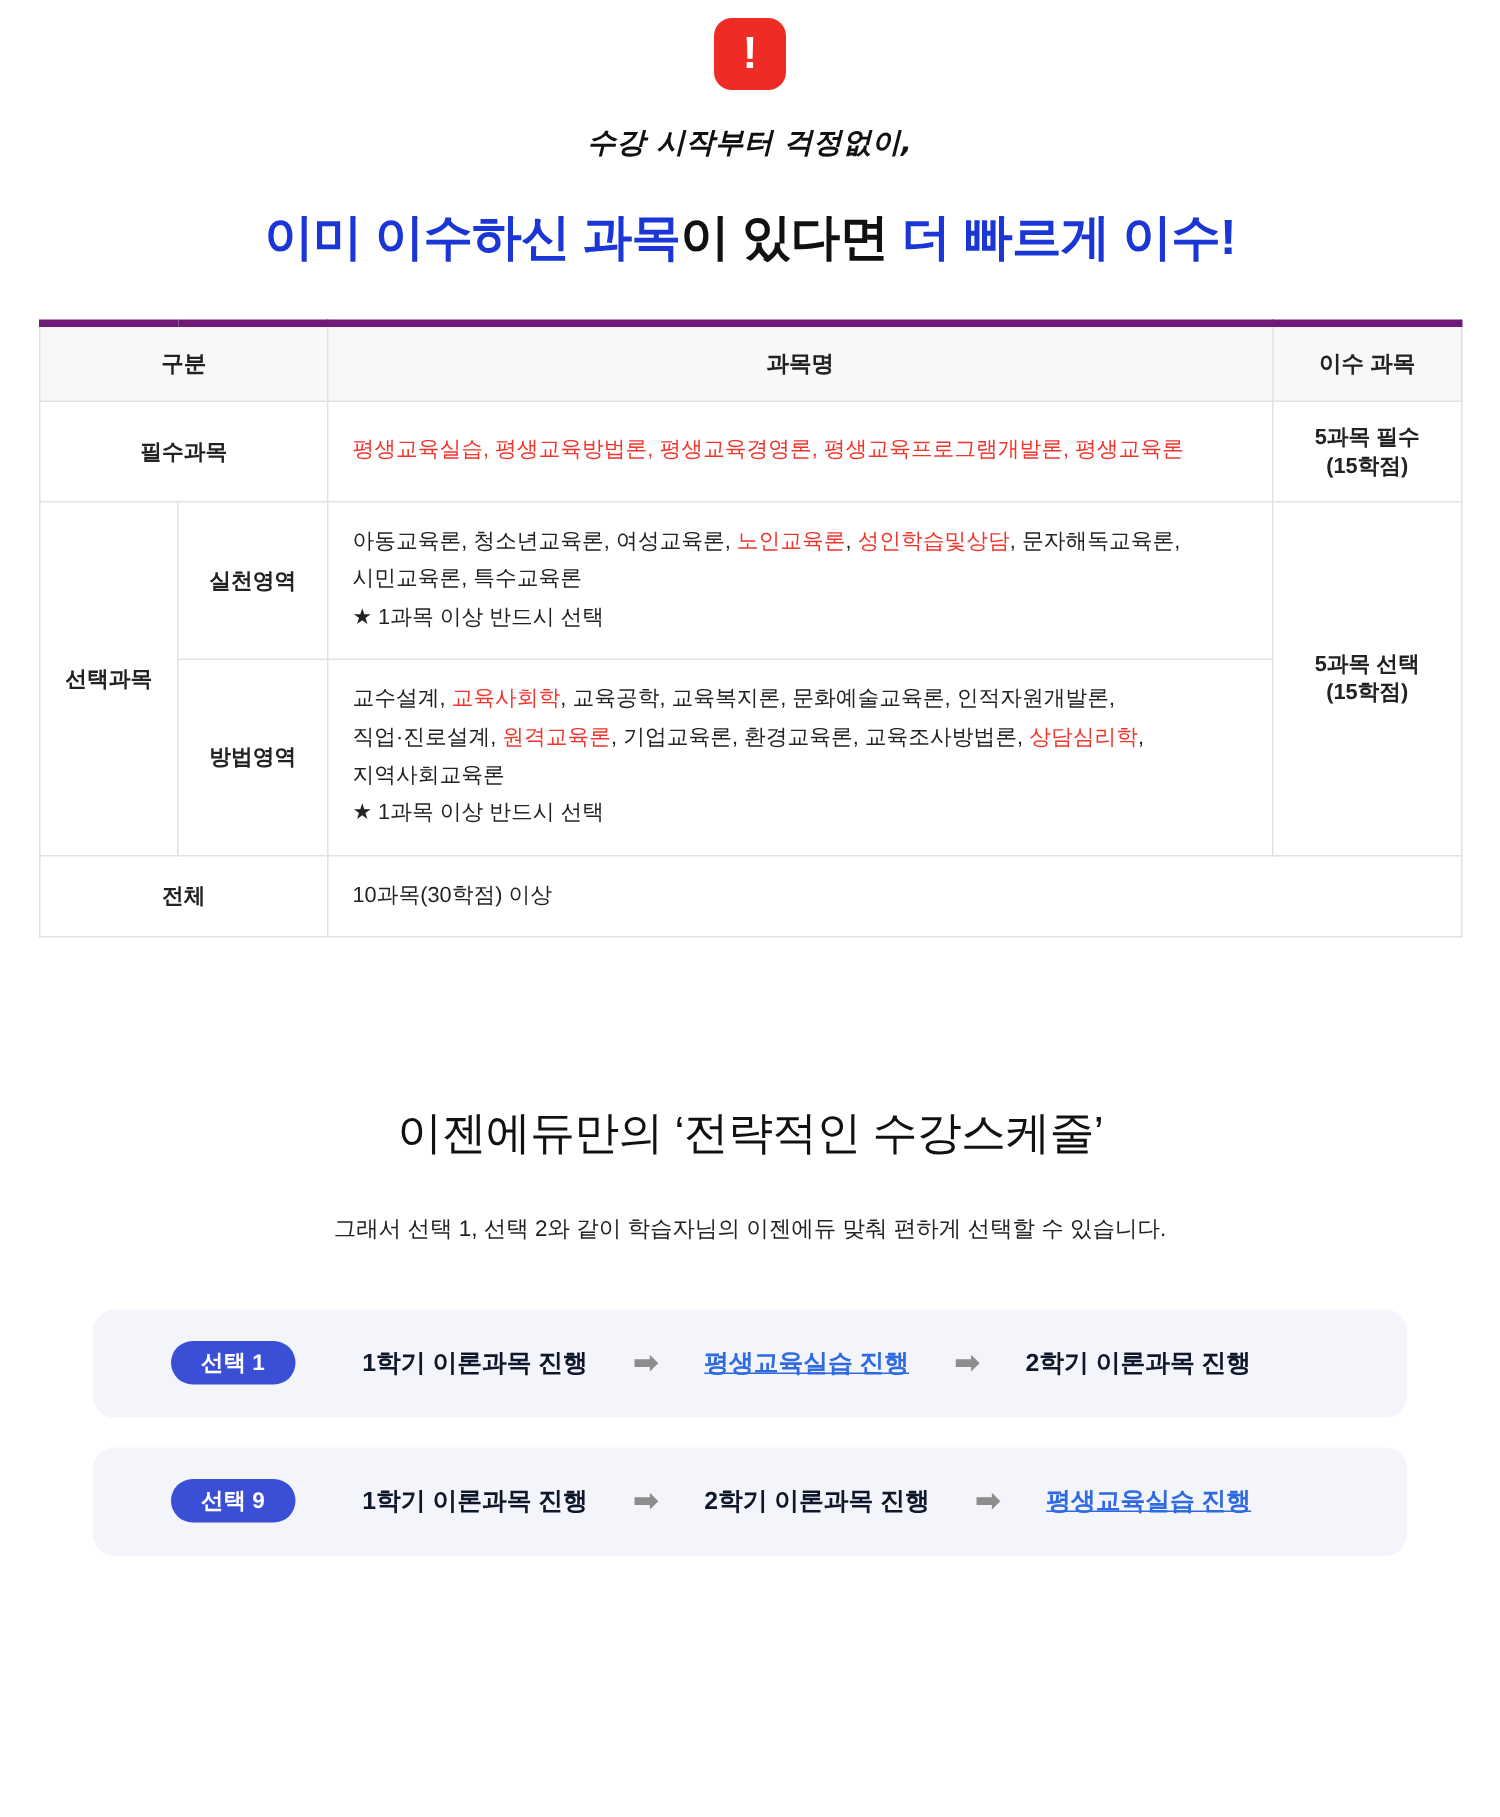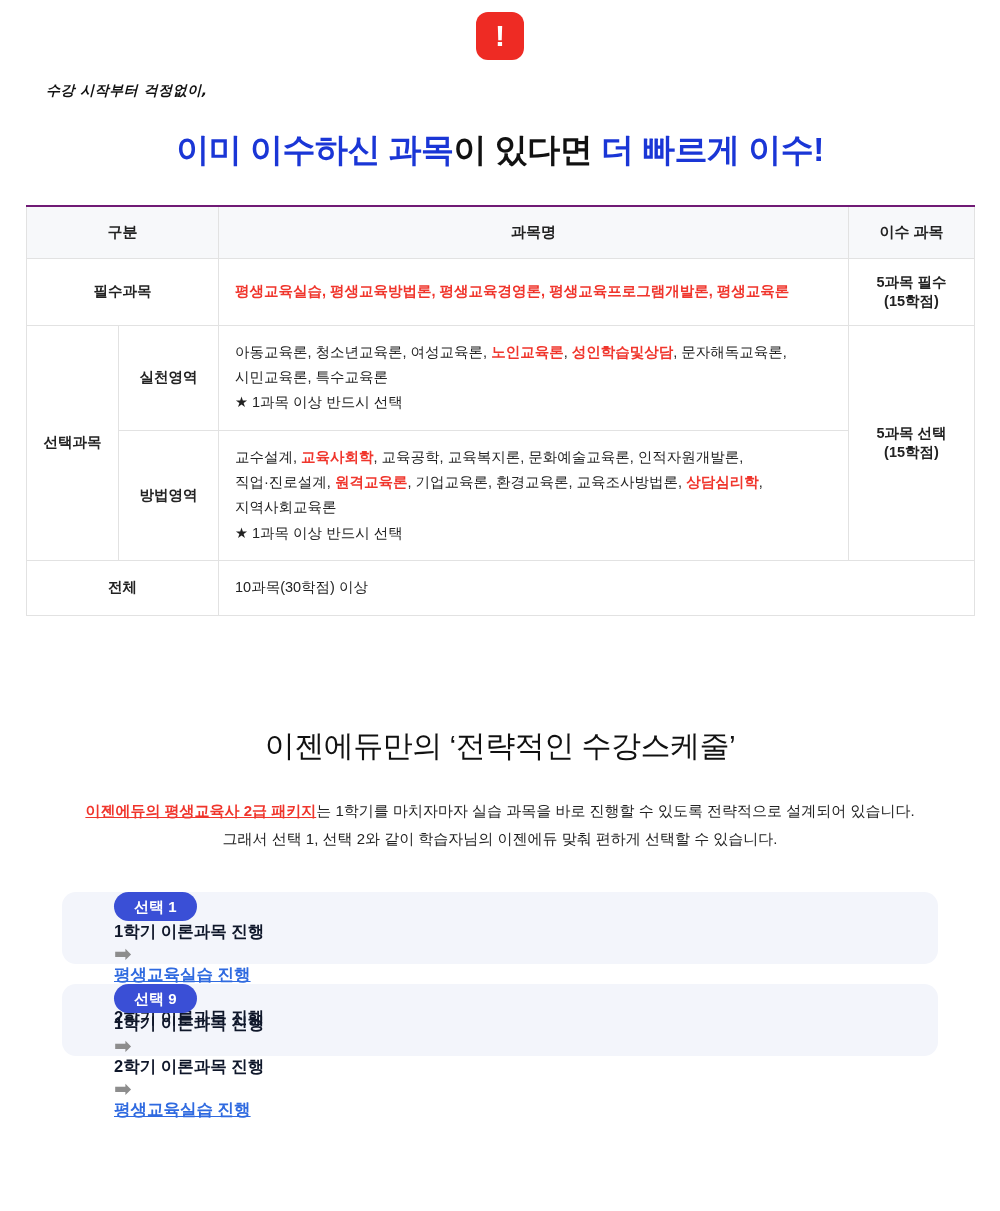--- a/index.html
+++ b/index.html
@@ -32,50 +32,49 @@
     display: flex;
     align-items: center;
     justify-content: center;
     font-size: 30px;
     font-weight: bold;
     line-height: 1;
   }
 
   
   .script-line {
-    text-align: left;
+    text-align: center;
     margin-top: 22px;
     font-family: "DejaVu Sans", sans-serif;
-    font-size: 14px;
+    font-size: 19px;
     font-style: italic;
     font-weight: bold;
     color: #111111;
     letter-spacing: 0.5px;
-    padding-left: 46px;
   }
   .headline {
     text-align: center;
     margin-top: 28px;
     font-size: 33px;
     font-weight: bold;
     color: #111111;
     letter-spacing: -0.5px;
   }
   .headline .blue { color: #1a36d6; }
 
   
   .table-wrap {
     margin: 32px auto 0 auto;
     width: 948px;
   }
   table.req {
     width: 100%;
     border-collapse: collapse;
     table-layout: fixed;
-    border-top: 2px solid #701a75;
+    border-top: 5px solid #701a75;
     border-bottom: 1px solid #d8d8d8;
   }
   table.req th, table.req td {
     border: 1px solid #e2e2e2;
     padding: 14px 16px;
     font-size: 14.5px;
     vertical-align: middle;
     color: #222222;
   }
   table.req th {
@@ -92,21 +91,21 @@
   .col-d { width: 126px; }
   td.center {
     text-align: center;
     font-weight: bold;
     font-size: 15px;
   }
   td.subject {
     line-height: 1.75;
     font-size: 14.5px;
   }
-  .red { color: #f0352c; font-weight: bold; }
+  .red { color: #f0352c; }
 
   
   .notes {
     width: 948px;
     margin: 18px auto 0 auto;
     font-size: 13px;
     color: #444444;
     line-height: 1.9;
   }
 
@@ -132,24 +131,23 @@
   
   .options {
     width: 876px;
     margin: 38px auto 0 auto;
   }
   .opt-row {
     background: #f3f5fb;
     border-radius: 14px;
     height: 72px;
     display: flex;
-    align-items: flex-start;
+    align-items: center;
     padding-left: 52px;
     margin-bottom: 20px;
-    flex-direction: column;
   }
   .opt-badge {
     background: #3a4fd6;
     color: #ffffff;
     border-radius: 16px;
     font-size: 15px;
     font-weight: bold;
     padding: 7px 20px;
     line-height: 1;
     white-space: nowrap;
@@ -219,23 +217,20 @@
       </tr>
     </tbody>
   </table>
 </div>
 
 <div class="notes">
 </div>
 
 <div class="sec2-title">이젠에듀만의 ‘전략적인 수강스케줄’</div>
 <div class="sec2-desc">
-  <div>
-    <span class="red ul">이젠에듀의 평생교육사 2급 패키지</span><span>는 1학기를 마치자마자 실습 과목을 바로 진행할 수 있도록 전략적으로 설계되어 있습니다.</span>
-  </div>
   <div>그래서 선택 1, 선택 2와 같이 학습자님의 이젠에듀 맞춰 편하게 선택할 수 있습니다.</div>
 </div>
 
 <div class="options">
 
   <div class="opt-row">
     <div class="opt-badge">선택 1</div>
     <div class="gap-1"></div>
     <div class="opt-step">1학기 이론과목 진행</div>
     <div class="gap-2"></div>

